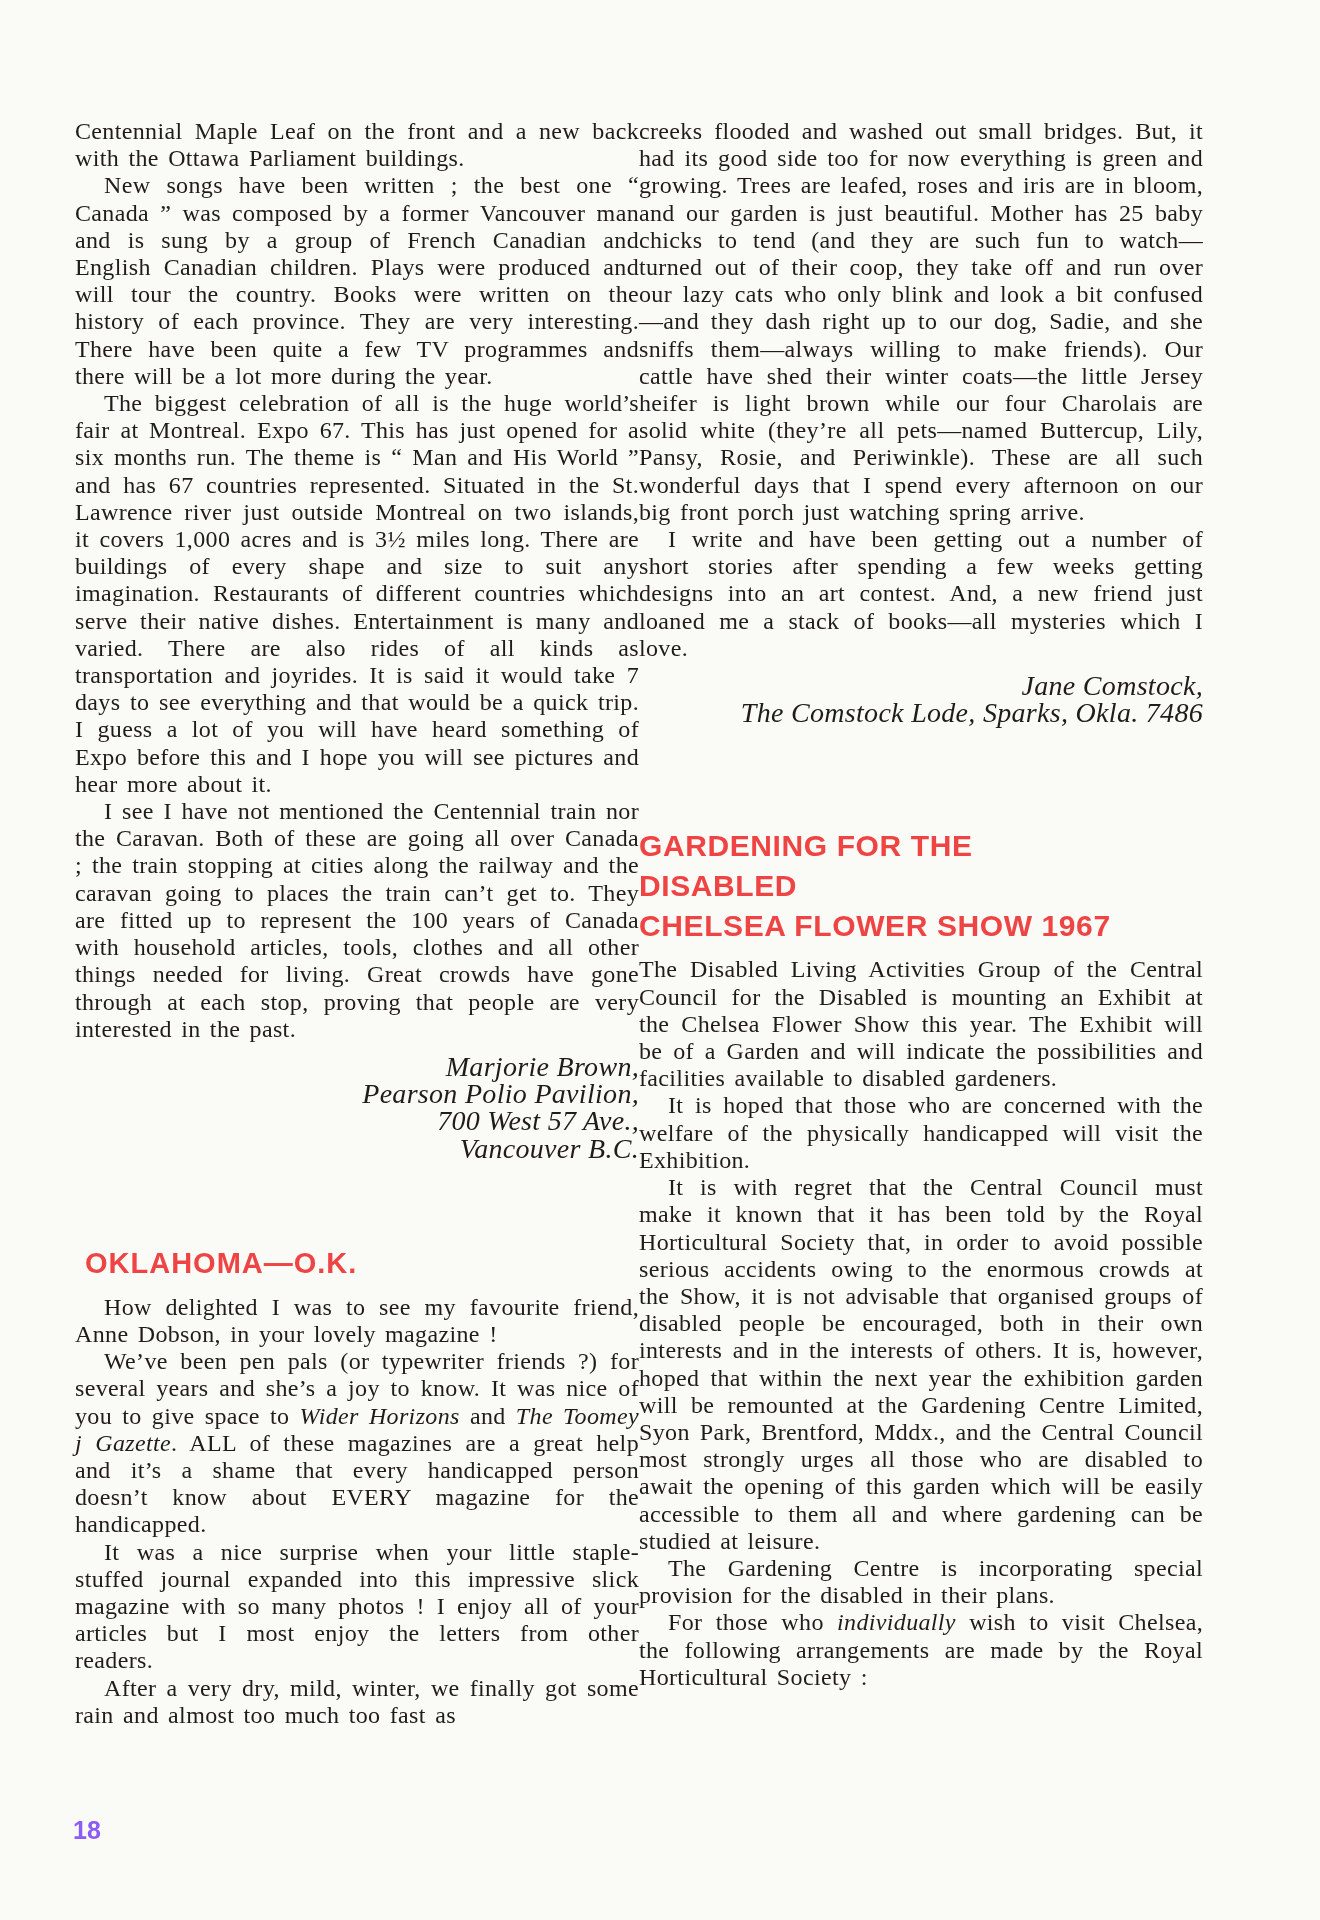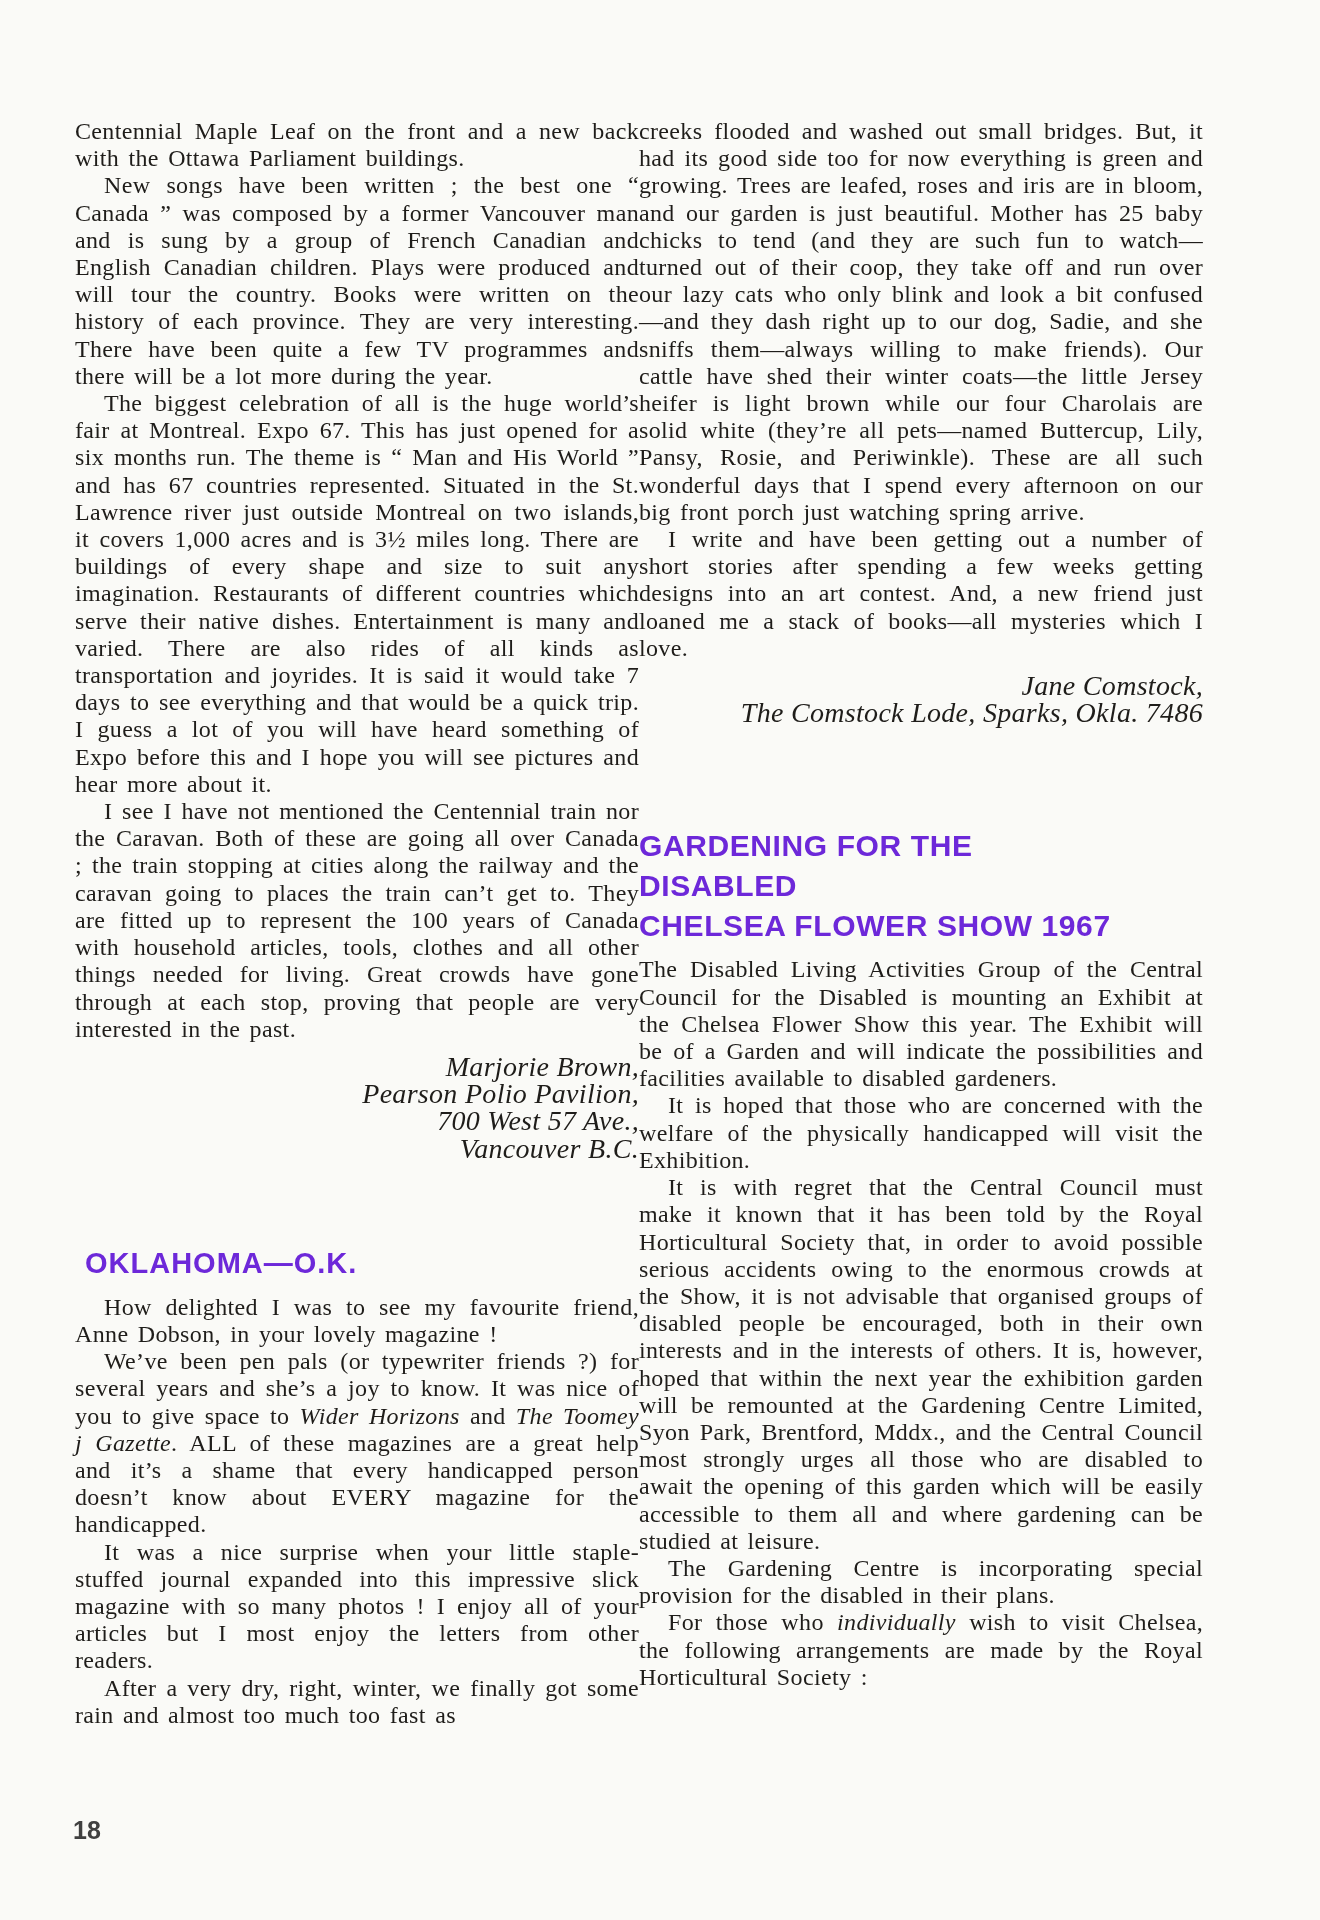--- a/index.html
+++ b/index.html
@@ -45,42 +45,42 @@
     margin-top: 10px;
     font-style: italic;
     text-align: right;
     font-size: 28px;
     line-height: 27.2px;
     letter-spacing: 0.3px;
   }
   .heading-sans {
     font-family: "Liberation Sans", sans-serif;
     font-weight: 700;
-    color: #6d28d9;
+    color: #ef4444;
   }
   h2.oklahoma-heading {
     margin: 86px 0 16px 10px;
     font-size: 29px;
     letter-spacing: 1px;
     line-height: 30px;
   }
   h2.gardening-heading {
     margin: 100px 0 10px 0;
     font-size: 30px;
     letter-spacing: 0.6px;
     line-height: 40px;
   }
   .page-number {
     position: absolute;
     left: 73px;
     top: 1816px;
     font-family: "Liberation Sans", sans-serif;
     font-weight: 700;
     font-size: 25px;
-    color: #404040;
+    color: #8b5cf6;
   }
 </style>
 </head>
 <body style="background: rgb(250, 250, 247); color: rgb(31, 29, 26);">
 
 <div class="page">
 
   <div class="columns">
 
     <div class="col">
@@ -97,21 +97,21 @@
           <div>700 West 57 Ave.,</div>
           <div>Vancouver B.C.</div>
         </div>
       </section>
 
       <section>
         <h2 class="heading-sans oklahoma-heading">OKLAHOMA—O.K.</h2>
         <p class="body indent">How delighted I was to see my favourite friend, Anne Dobson, in your lovely magazine !</p>
         <p class="body indent"><span>We’ve been pen pals (or typewriter friends ?) for several years and she’s a joy to know. It was nice of you to give space to </span><span style="font-style: italic;">Wider Horizons</span><span> and </span><span style="font-style: italic;">The Toomey j Gazette</span><span>. ALL of these magazines are a great help and it’s a shame that every handicapped person doesn’t know about EVERY magazine for the handicapped.</span></p>
         <p class="body indent">It was a nice surprise when your little staple-stuffed journal expanded into this impressive slick magazine with so many photos ! I enjoy all of your articles but I most enjoy the letters from other readers.</p>
-        <p class="body indent">After a very dry, right, winter, we finally got some rain and almost too much too fast as</p>
+        <p class="body indent">After a very dry, mild, winter, we finally got some rain and almost too much too fast as</p>
       </section>
 
     </div>
 
     <div class="col">
 
       <section>
         <p class="body">creeks flooded and washed out small bridges. But, it had its good side too for now everything is green and growing. Trees are leafed, roses and iris are in bloom, and our garden is just beautiful. Mother has 25 baby chicks to tend (and they are such fun to watch—turned out of their coop, they take off and run over our lazy cats who only blink and look a bit confused—and they dash right up to our dog, Sadie, and she sniffs them—always willing to make friends). Our cattle have shed their winter coats—the little Jersey heifer is light brown while our four Charolais are solid white (they’re all pets—named Buttercup, Lily, Pansy, Rosie, and Periwinkle). These are all such wonderful days that I spend every afternoon on our big front porch just watching spring arrive.</p>
         <p class="body indent">I write and have been getting out a number of short stories after spending a few weeks getting designs into an art contest. And, a new friend just loaned me a stack of books—all mysteries which I love.</p>
 

